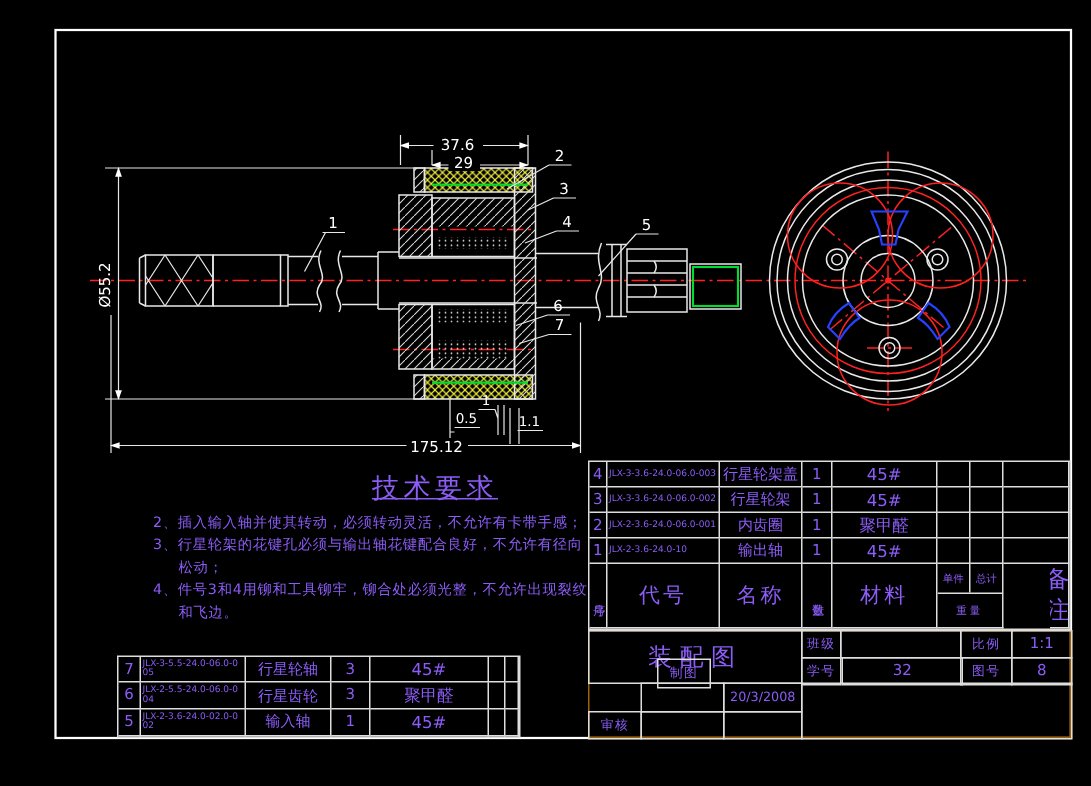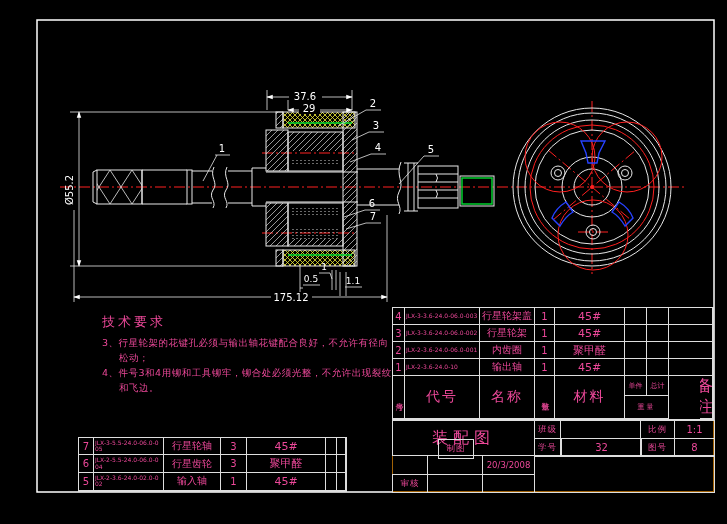--- a/index.html
+++ b/index.html
@@ -1,22 +1,22 @@
 <!DOCTYPE html>
 <html><head>
 <meta charset="utf-8">
 <style>
   html,body{margin:0;padding:0;background:#000;}
   .stage{position:relative;width:727px;height:524px;background:#000;overflow:hidden;
-         font-family:"DejaVu Sans","Liberation Sans",sans-serif;color:#ec4899;}
+         font-family:"DejaVu Sans","Liberation Sans",sans-serif;color:#8b5cf6;}
   .stage svg{position:absolute;left:0;top:0;}
 
   
   .techreq{position:absolute;left:102px;top:313px;width:296px;}
-  .tr-title{width:230px;text-align:left;font-size:13px;letter-spacing:3px;margin-bottom:4px;}
+  .tr-title{width:230px;text-align:right;font-size:18px;letter-spacing:3px;margin-bottom:4px;text-decoration:underline;}
   .tr-item{font-size:9.5px;line-height:15px;padding-left:17px;text-indent:-17px;letter-spacing:0.5px;}
 
   
   .cell{box-sizing:border-box;border-right:1px solid #dedede;border-bottom:1px solid #dedede;
         display:flex;align-items:center;justify-content:center;overflow:hidden;}
   .codecell{font-size:6px;line-height:6.5px;word-break:break-all;text-align:left;
             justify-content:flex-start;padding:1px 1px;letter-spacing:0;}
   .vtext{writing-mode:vertical-rl;text-orientation:upright;font-size:8px;line-height:1;letter-spacing:1px;}
 
   
@@ -197,20 +197,21 @@
         <text x="378" y="151">4</text>
         <text x="431" y="153">5</text>
         <text x="372" y="207">6</text>
         <text x="373" y="220">7</text>
       </g>
     </g>
   </svg>
 
   <div class="techreq">
     <div class="tr-title">技术要求</div>
+    <div class="tr-item">2、插入输入轴并使其转动，必须转动灵活，不允许有卡带手感；</div>
     <div class="tr-item">3、行星轮架的花键孔必须与输出轴花键配合良好，不允许有径向松动；</div>
     <div class="tr-item">4、件号3和4用铆和工具铆牢，铆合处必须光整，不允许出现裂纹和飞边。</div>
   </div>
 
   <div class="bomr">
     <div class="br-row">
       <div class="cell no-cell">4</div>
       <div class="cell codecell">JLX-3-3.6-24.0-06.0-003</div>
       <div class="cell name-cell">行星轮架盖</div>
       <div class="cell qty-cell">1</div>

